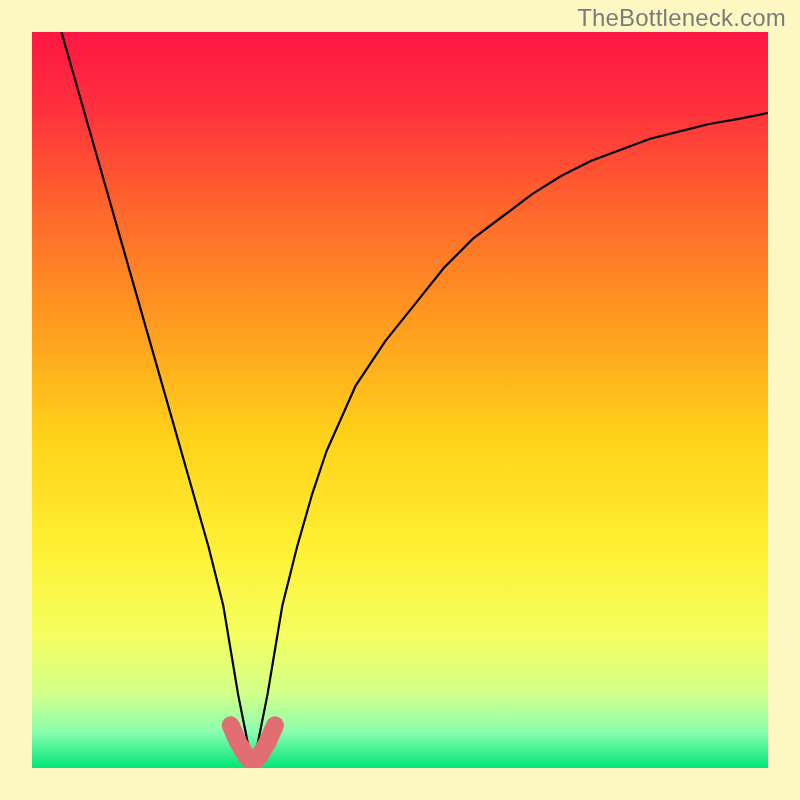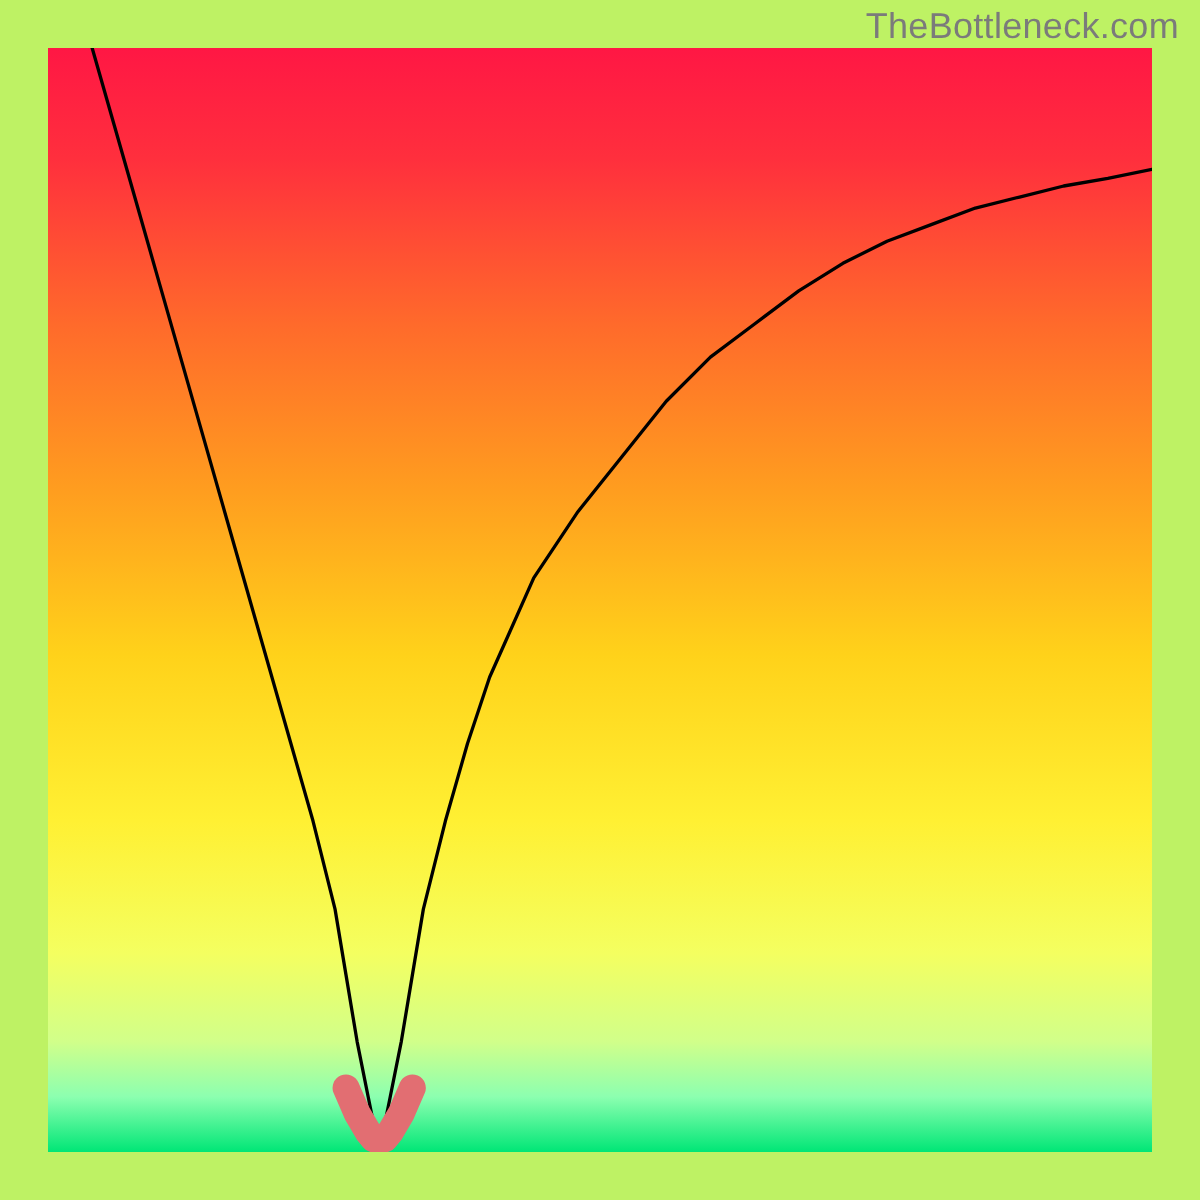--- a/index.html
+++ b/index.html
@@ -10,21 +10,21 @@
     background: #000;
     overflow: hidden;
     font-family: Arial, Helvetica, sans-serif;
   }
   .frame {
     position: absolute;
     top: 0;
     left: 0;
     width: 800px;
     height: 800px;
-    background: #bef264;
+    background: #fef9c3;
   }
   .plot {
     position: absolute;
     top: 32px;
     left: 32px;
     width: 736px;
     height: 736px;
   }
   .watermark {
     position: absolute;

